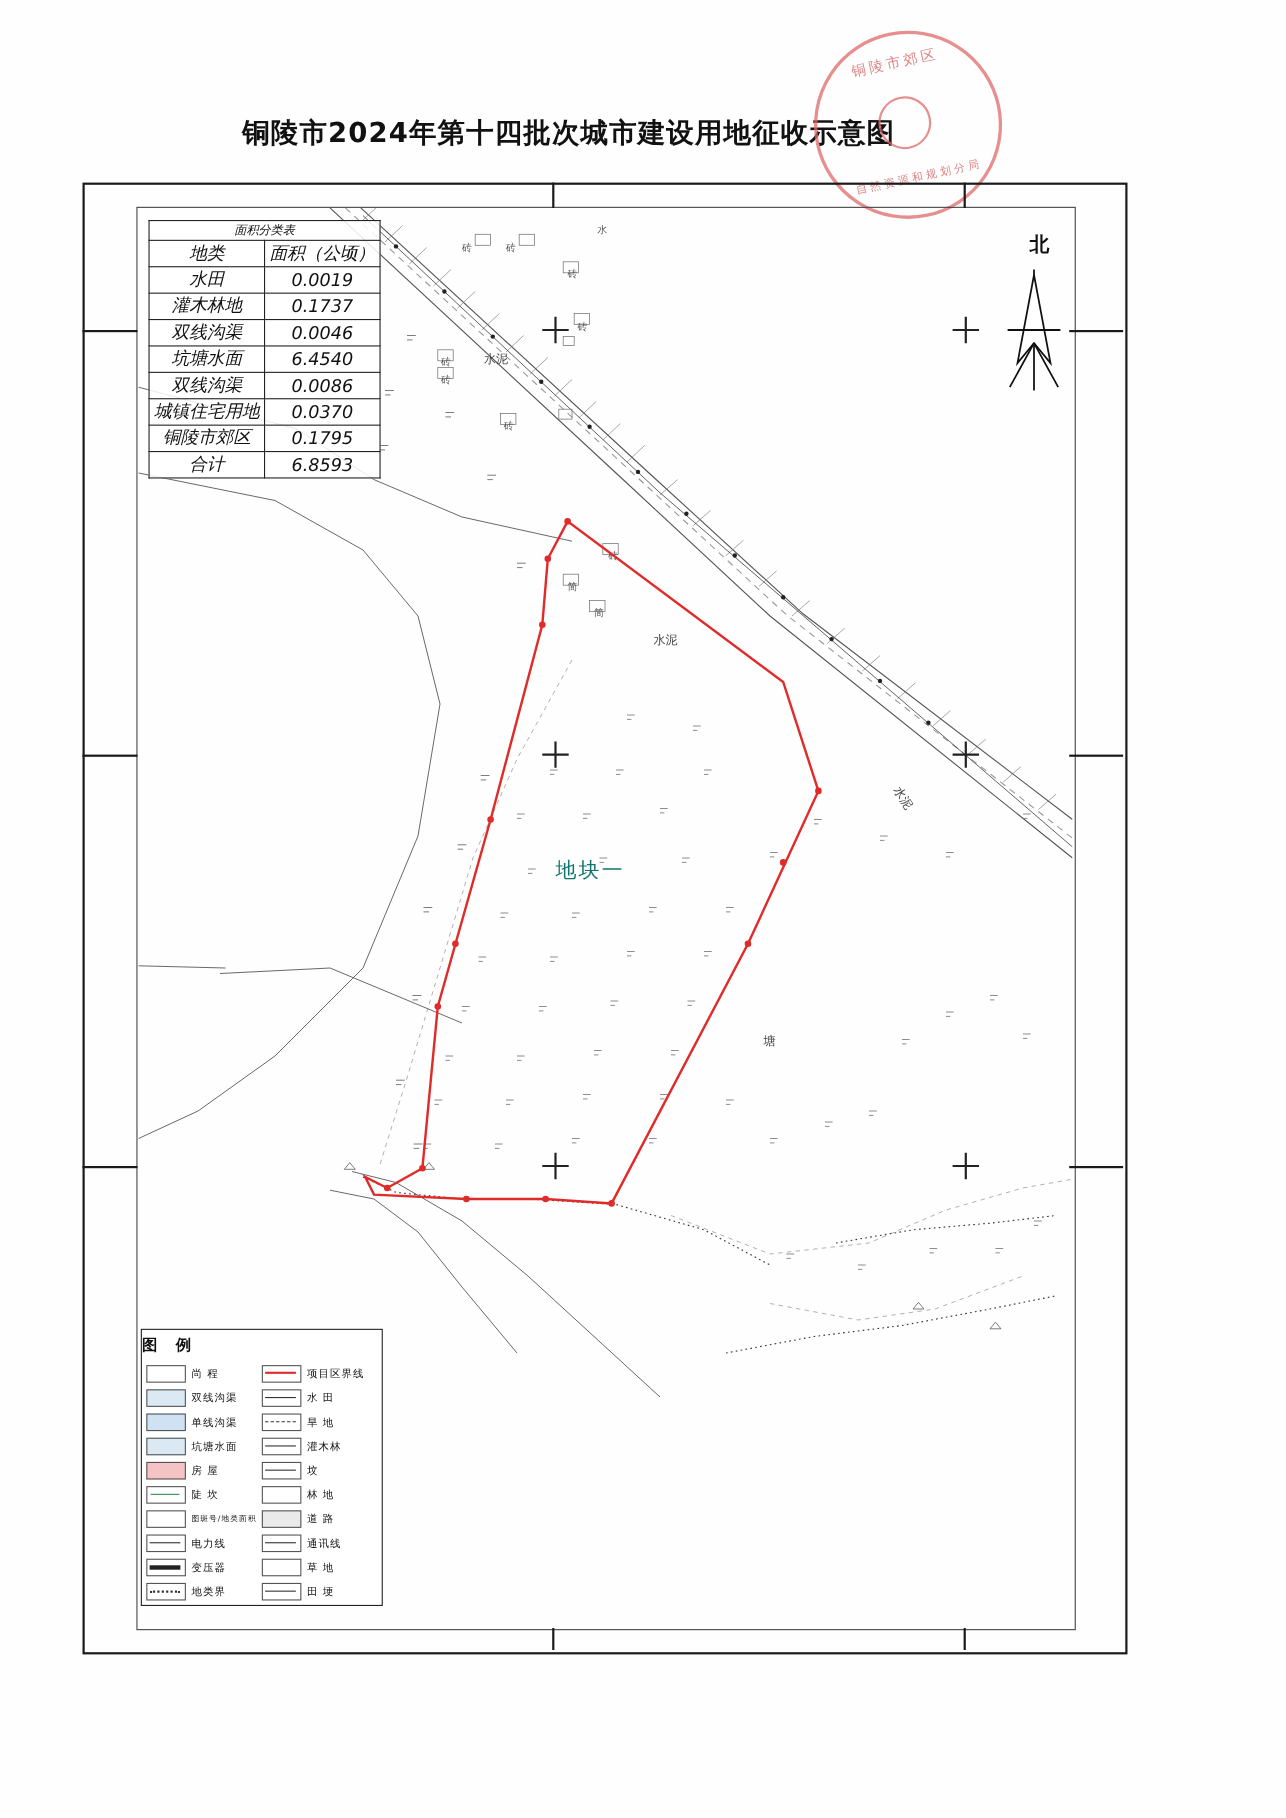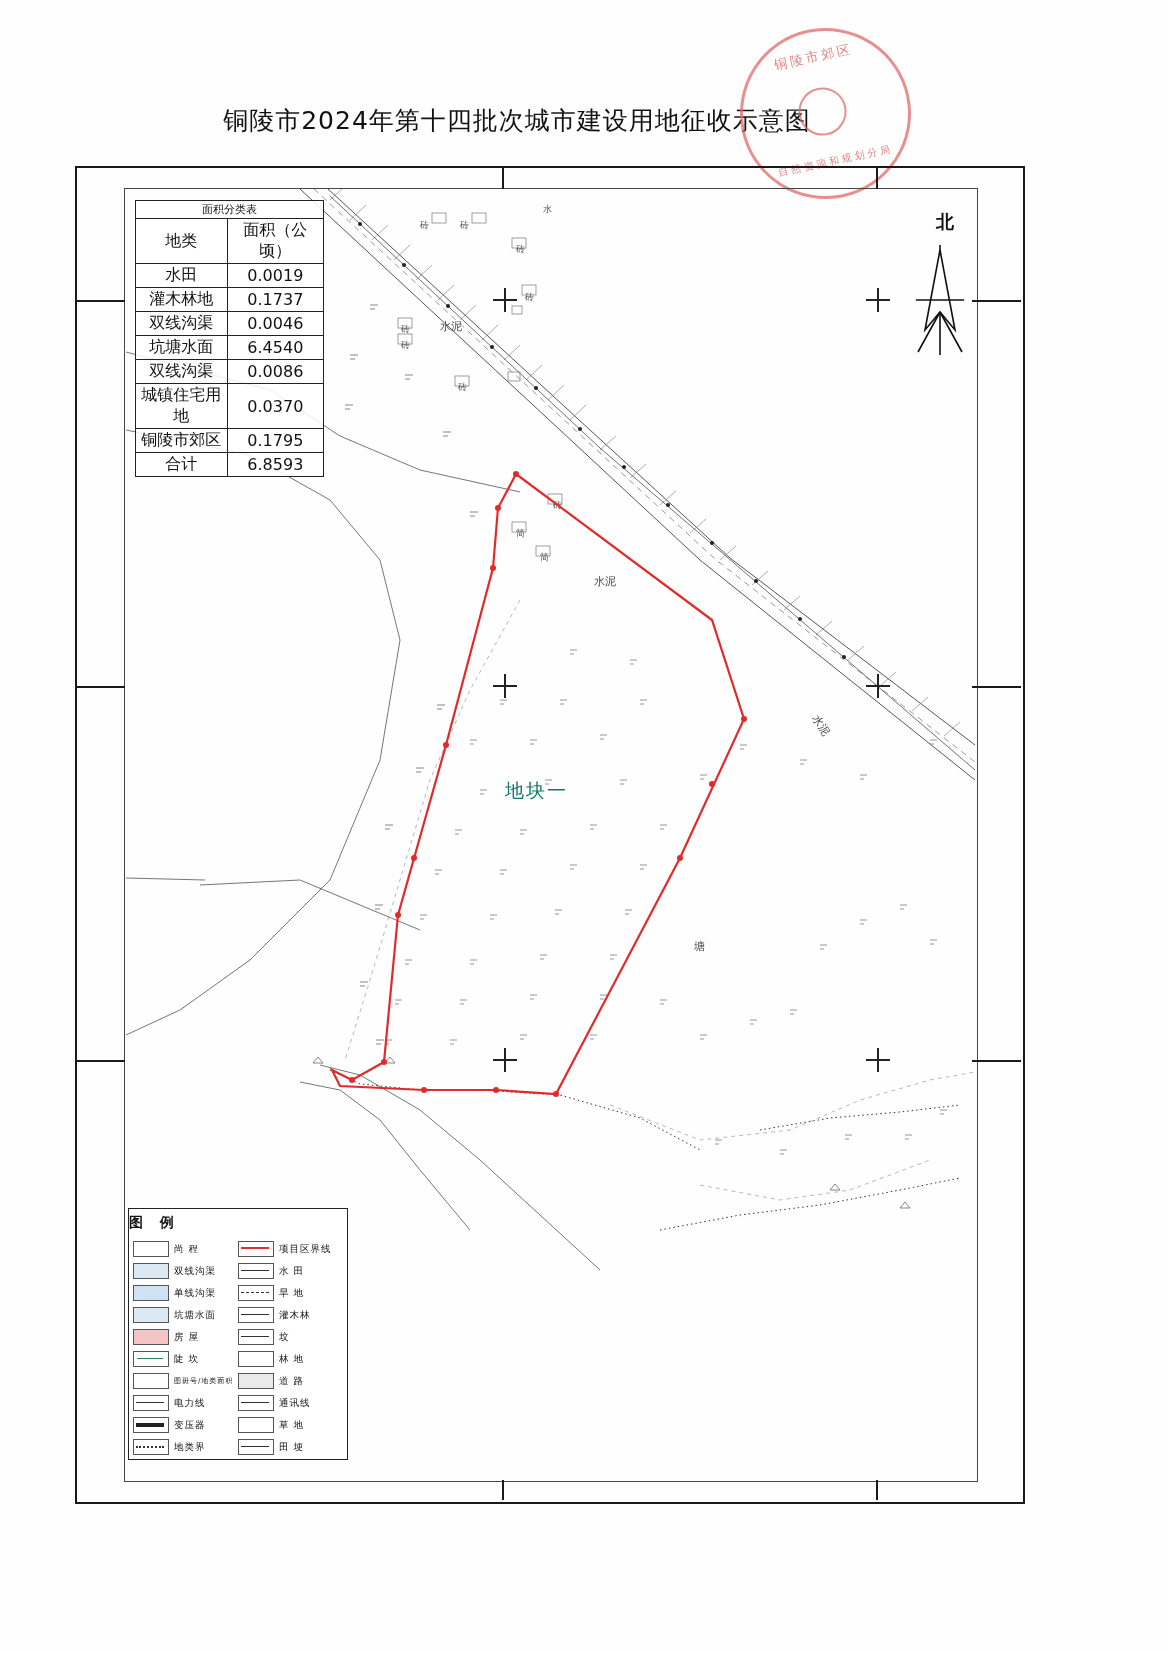--- a/index.html
+++ b/index.html
@@ -2,33 +2,33 @@
 <html><head>
 <meta charset="utf-8">
 <style>
   html,body{margin:0;padding:0;background:#fff;}
   body{width:1169px;height:1653px;position:relative;font-family:"DejaVu Sans","Liberation Sans",sans-serif;color:#111;}
   #page{position:absolute;left:0;top:0;width:1169px;height:1653px;overflow:hidden;background:#fefefe;}
 
   
   .title{
     position:absolute;left:0;top:104px;width:1034px;text-align:center;
-    font-size:25px;font-weight:normal;letter-spacing:1px;
+    font-size:25px;font-weight:bold;letter-spacing:1px;
     font-family:"DejaVu Sans","Liberation Sans",sans-serif;
   }
 
   
   .frame-outer{position:absolute;left:75px;top:166px;width:946px;height:1334px;border:2px solid #1a1a1a;}
   .frame-inner{position:absolute;left:124px;top:188px;width:852px;height:1292px;border:1px solid #444;}
 
   
   .tick{position:absolute;background:#1a1a1a;}
 
   
-  .area-table{position:absolute;left:135px;top:200px;width:189px;border-collapse:collapse;background:rgba(255,255,255,.85);}
+  .area-table{position:absolute;left:135px;top:200px;width:211px;border-collapse:collapse;background:rgba(255,255,255,.85);font-style:italic;}
   .area-table td,.area-table th{
     border:1px solid #222;font-size:16px;text-align:center;padding:1px 2px;height:13px;
     font-family:"DejaVu Sans","Liberation Sans",sans-serif;font-weight:normal;color:#111;
   }
   .area-table .cap{font-size:11px;}
 
   
   .legend{position:absolute;left:128px;top:1208px;width:218px;height:250px;border:1px solid #222;background:rgba(255,255,255,.9);}
   .legend-title{font-size:14px;font-weight:bold;letter-spacing:6px;padding-top:5px;}
   .legend-body{display:flex;padding:6px 4px 0 4px;}

